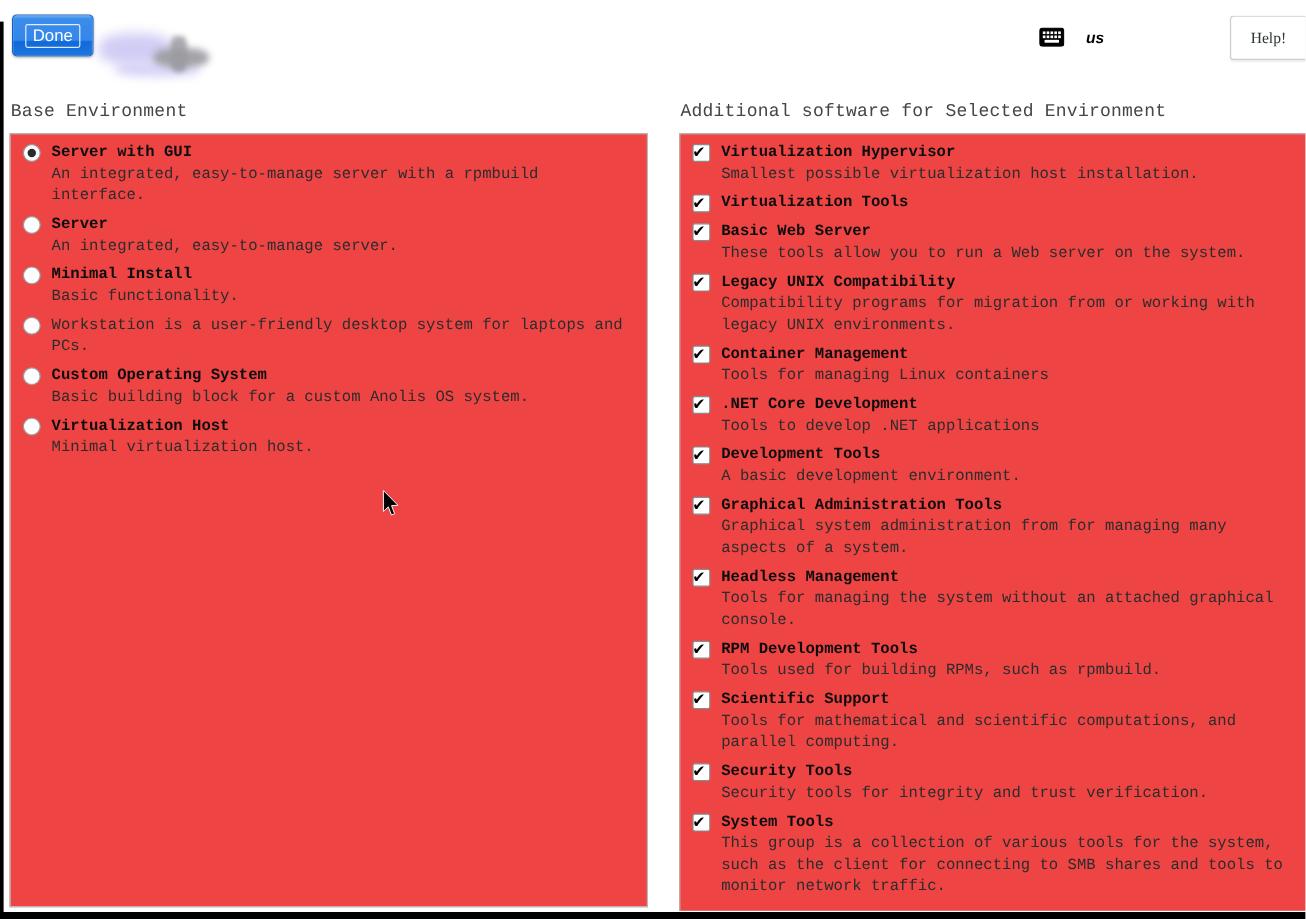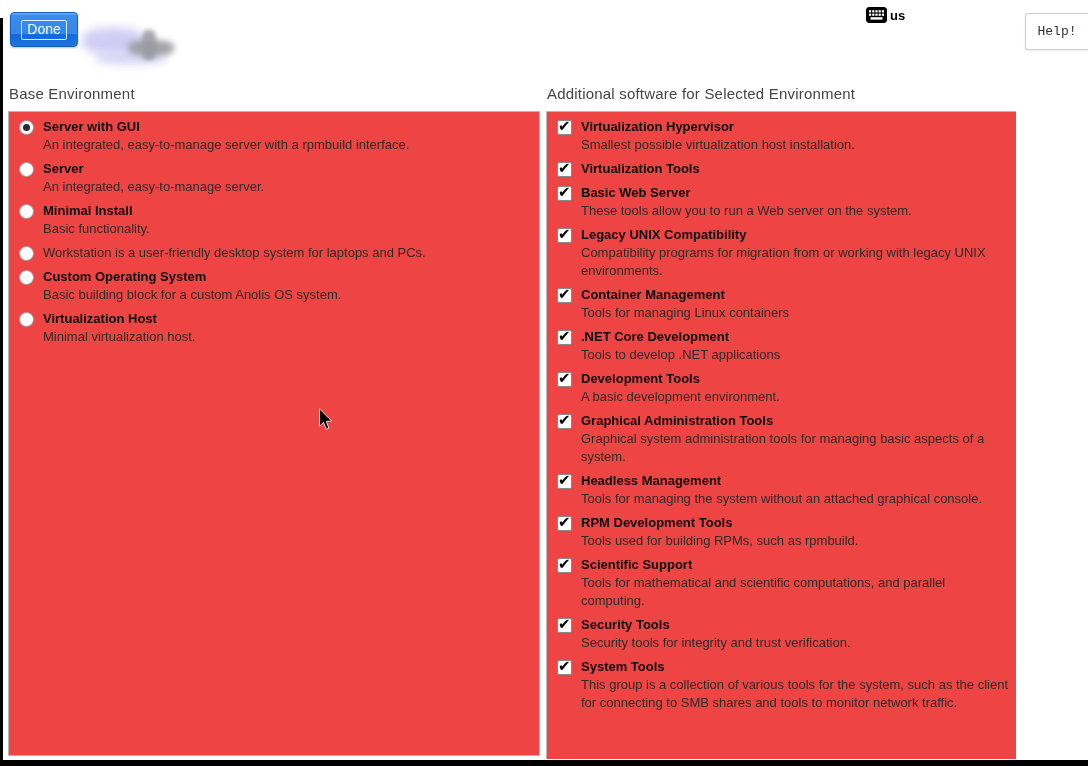--- a/index.html
+++ b/index.html
@@ -33,40 +33,40 @@
     border-radius:2px; padding:0px 5px 1px 5px; line-height:17px;
   }
   
   .artifact { position:absolute; pointer-events:none; }
   .a1 { left:82px;  top:28px; width:62px; height:26px; background:#c9c4f2; filter:blur(5px); opacity:.85; border-radius:40%; }
   .a2 { left:128px; top:40px; width:46px; height:16px; background:#9a9aa0; filter:blur(3px); opacity:.9;  border-radius:40%; }
   .a3 { left:96px;  top:52px; width:70px; height:12px; background:#cdc9f4; filter:blur(4px); opacity:.8;  border-radius:40%; }
   .a4 { left:142px; top:30px; width:14px; height:30px; background:#8f8f95; filter:blur(2px); opacity:.75; border-radius:30%; }
 
   .kbd-indicator {
-    position:absolute; left:866px; top:7px;
-    display:flex; align-items:center; gap:3px;
+    position:absolute; left:866px; top:23px;
+    display:flex; align-items:center; gap:18px;font-style:italic;
   }
   .kbd-layout { font-size:13px; font-weight:bold; color:#000; }
 
   .help-btn {
     position:absolute; right:0; top:13px;
     width:63px; height:37px;
     background:#ffffff; border:1px solid #cfcfcf; border-right:none;
     border-radius:3px 0 0 3px;
     font-size:13px; color:#2e3436;
     display:flex; align-items:center; justify-content:center;
     cursor:pointer; box-shadow:0 1px 2px rgba(0,0,0,.08);
-    font-family:Liberation Mono, monospace;
-  }
-
-  
-  .col { position:absolute; top:84px; }
+    font-family:Liberation Serif, serif;
+  }
+
+  
+  .col { position:absolute; top:84px;font-family:Liberation Mono, monospace; }
   .col-left  { left:8px;  width:532px; }
-  .col-right { left:546px; width:470px; }
+  .col-right { left:566px; width:522px; }
   .col-title {
     margin:0 0 7px 1px; font-size:15px; font-weight:400;
     color:#454545; letter-spacing:.2px; line-height:20px;
   }
   .panel {
     background:#ef4444; border:1px solid #b8b8b8;
     padding:6px 6px 0 10px; overflow:hidden;
   }
   .panel-left  { height:645px; }
   .panel-right { height:648px; border-right:none; border-bottom:none; }
@@ -248,21 +248,21 @@
     <div class="txt">
       <div class="row-title">Development Tools</div>
       <div class="row-desc">A basic development environment.</div>
     </div>
   </div>
 
   <div class="row">
     <span class="check checked"></span>
     <div class="txt">
       <div class="row-title">Graphical Administration Tools</div>
-      <div class="row-desc">Graphical system administration tools for managing basic aspects of a system.</div>
+      <div class="row-desc">Graphical system administration from for managing many aspects of a system.</div>
     </div>
   </div>
 
   <div class="row">
     <span class="check checked"></span>
     <div class="txt">
       <div class="row-title">Headless Management</div>
       <div class="row-desc">Tools for managing the system without an attached graphical console.</div>
     </div>
   </div>

